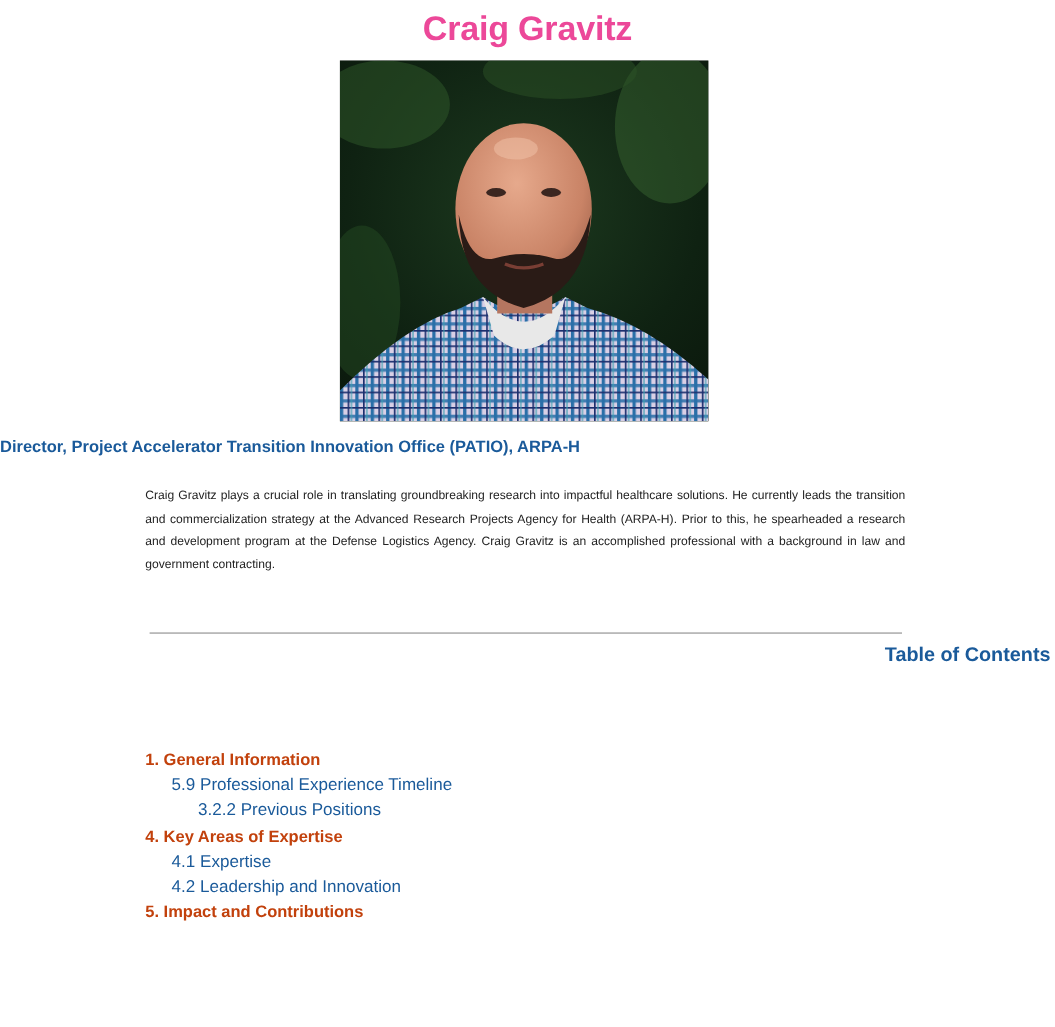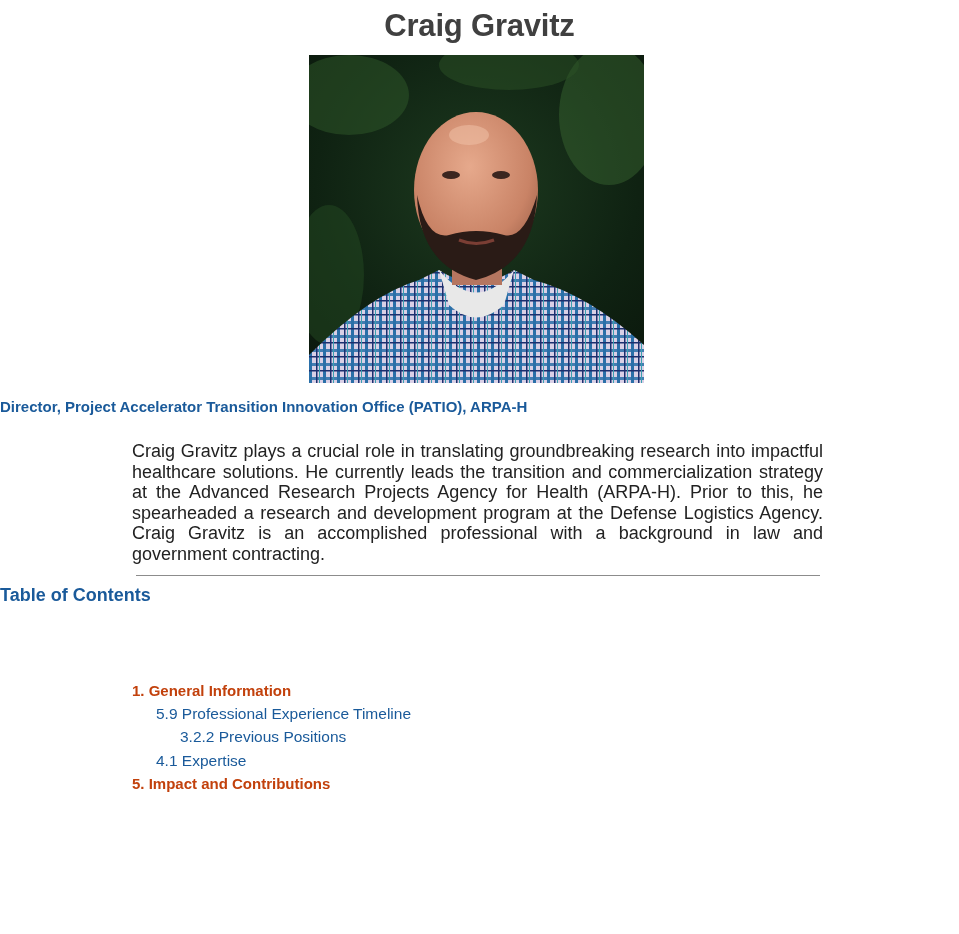--- a/index.html
+++ b/index.html
@@ -3,44 +3,44 @@
   <meta charset="utf-8">
   <style>
     html, body { margin: 0; padding: 0; background: #ffffff; }
     body {
       width: 959px; height: 934px; overflow: hidden; position: relative;
       font-family: "Liberation Sans", sans-serif;
     }
     .page-title {
       position: absolute; left: 0; width: 959px; top: 8px;
       text-align: center; font-size: 31px; font-weight: bold;
-      color: #404040; margin: 0; letter-spacing: -0.2px;
+      color: #ec4899; margin: 0; letter-spacing: -0.2px;
     }
     .portrait {
       position: absolute; left: 309px; top: 55px; width: 335px; height: 328px;
       overflow: hidden; background: #0e1a10;
     }
     .portrait svg { display: block; }
     .subtitle {
       position: absolute; left: 0; width: 959px; top: 398px;
       font-size: 15px; font-weight: bold; color: #1a5a9a;
       margin: 0;
     }
     .bio {
       position: absolute; left: 132px; top: 441px; width: 691px;
-      font-size: 18px; line-height: 20.5px; color: #222222;
+      font-size: 11px; line-height: 20.5px; color: #222222;
       text-align: justify; margin: 0;
     }
     .divider {
       position: absolute; left: 136px; top: 575px; width: 684px; height: 0;
       border: 0; border-top: 1px solid #8c8c8c; margin: 0;
     }
     .toc-title {
       position: absolute; left: 0; width: 955px; top: 585px;
-      text-align: left; font-size: 18px; font-weight: bold; color: #1a5a9a;
+      text-align: right; font-size: 18px; font-weight: bold; color: #1a5a9a;
       margin: 0;
     }
     .toc {
       position: absolute; left: 132px; top: 681px; margin: 0; padding: 0;
       list-style: none;
     }
     .toc li {
       height: 23.2px; line-height: 20px; font-size: 15.5px; color: #1a5a9a;
       cursor: pointer; white-space: nowrap;
     }
@@ -97,15 +97,17 @@
 <p class="bio">Craig Gravitz plays a crucial role in translating groundbreaking research into impactful healthcare solutions. He currently leads the transition and commercialization strategy at the Advanced Research Projects Agency for Health (ARPA-H). Prior to this, he spearheaded a research and development program at the Defense Logistics Agency. Craig Gravitz is an accomplished professional with a background in law and government contracting.</p>
 
 <hr class="divider">
 
 <h2 class="toc-title">Table of Contents</h2>
 
 <ul class="toc">
   <li class="l1">1. General Information</li>
   <li class="l2">5.9 Professional Experience Timeline</li>
   <li class="l3">3.2.2 Previous Positions</li>
+  <li class="l1">4. Key Areas of Expertise</li>
   <li class="l2">4.1 Expertise</li>
+  <li class="l2">4.2 Leadership and Innovation</li>
   <li class="l1">5. Impact and Contributions</li>
 </ul>
 
 </body></html>

